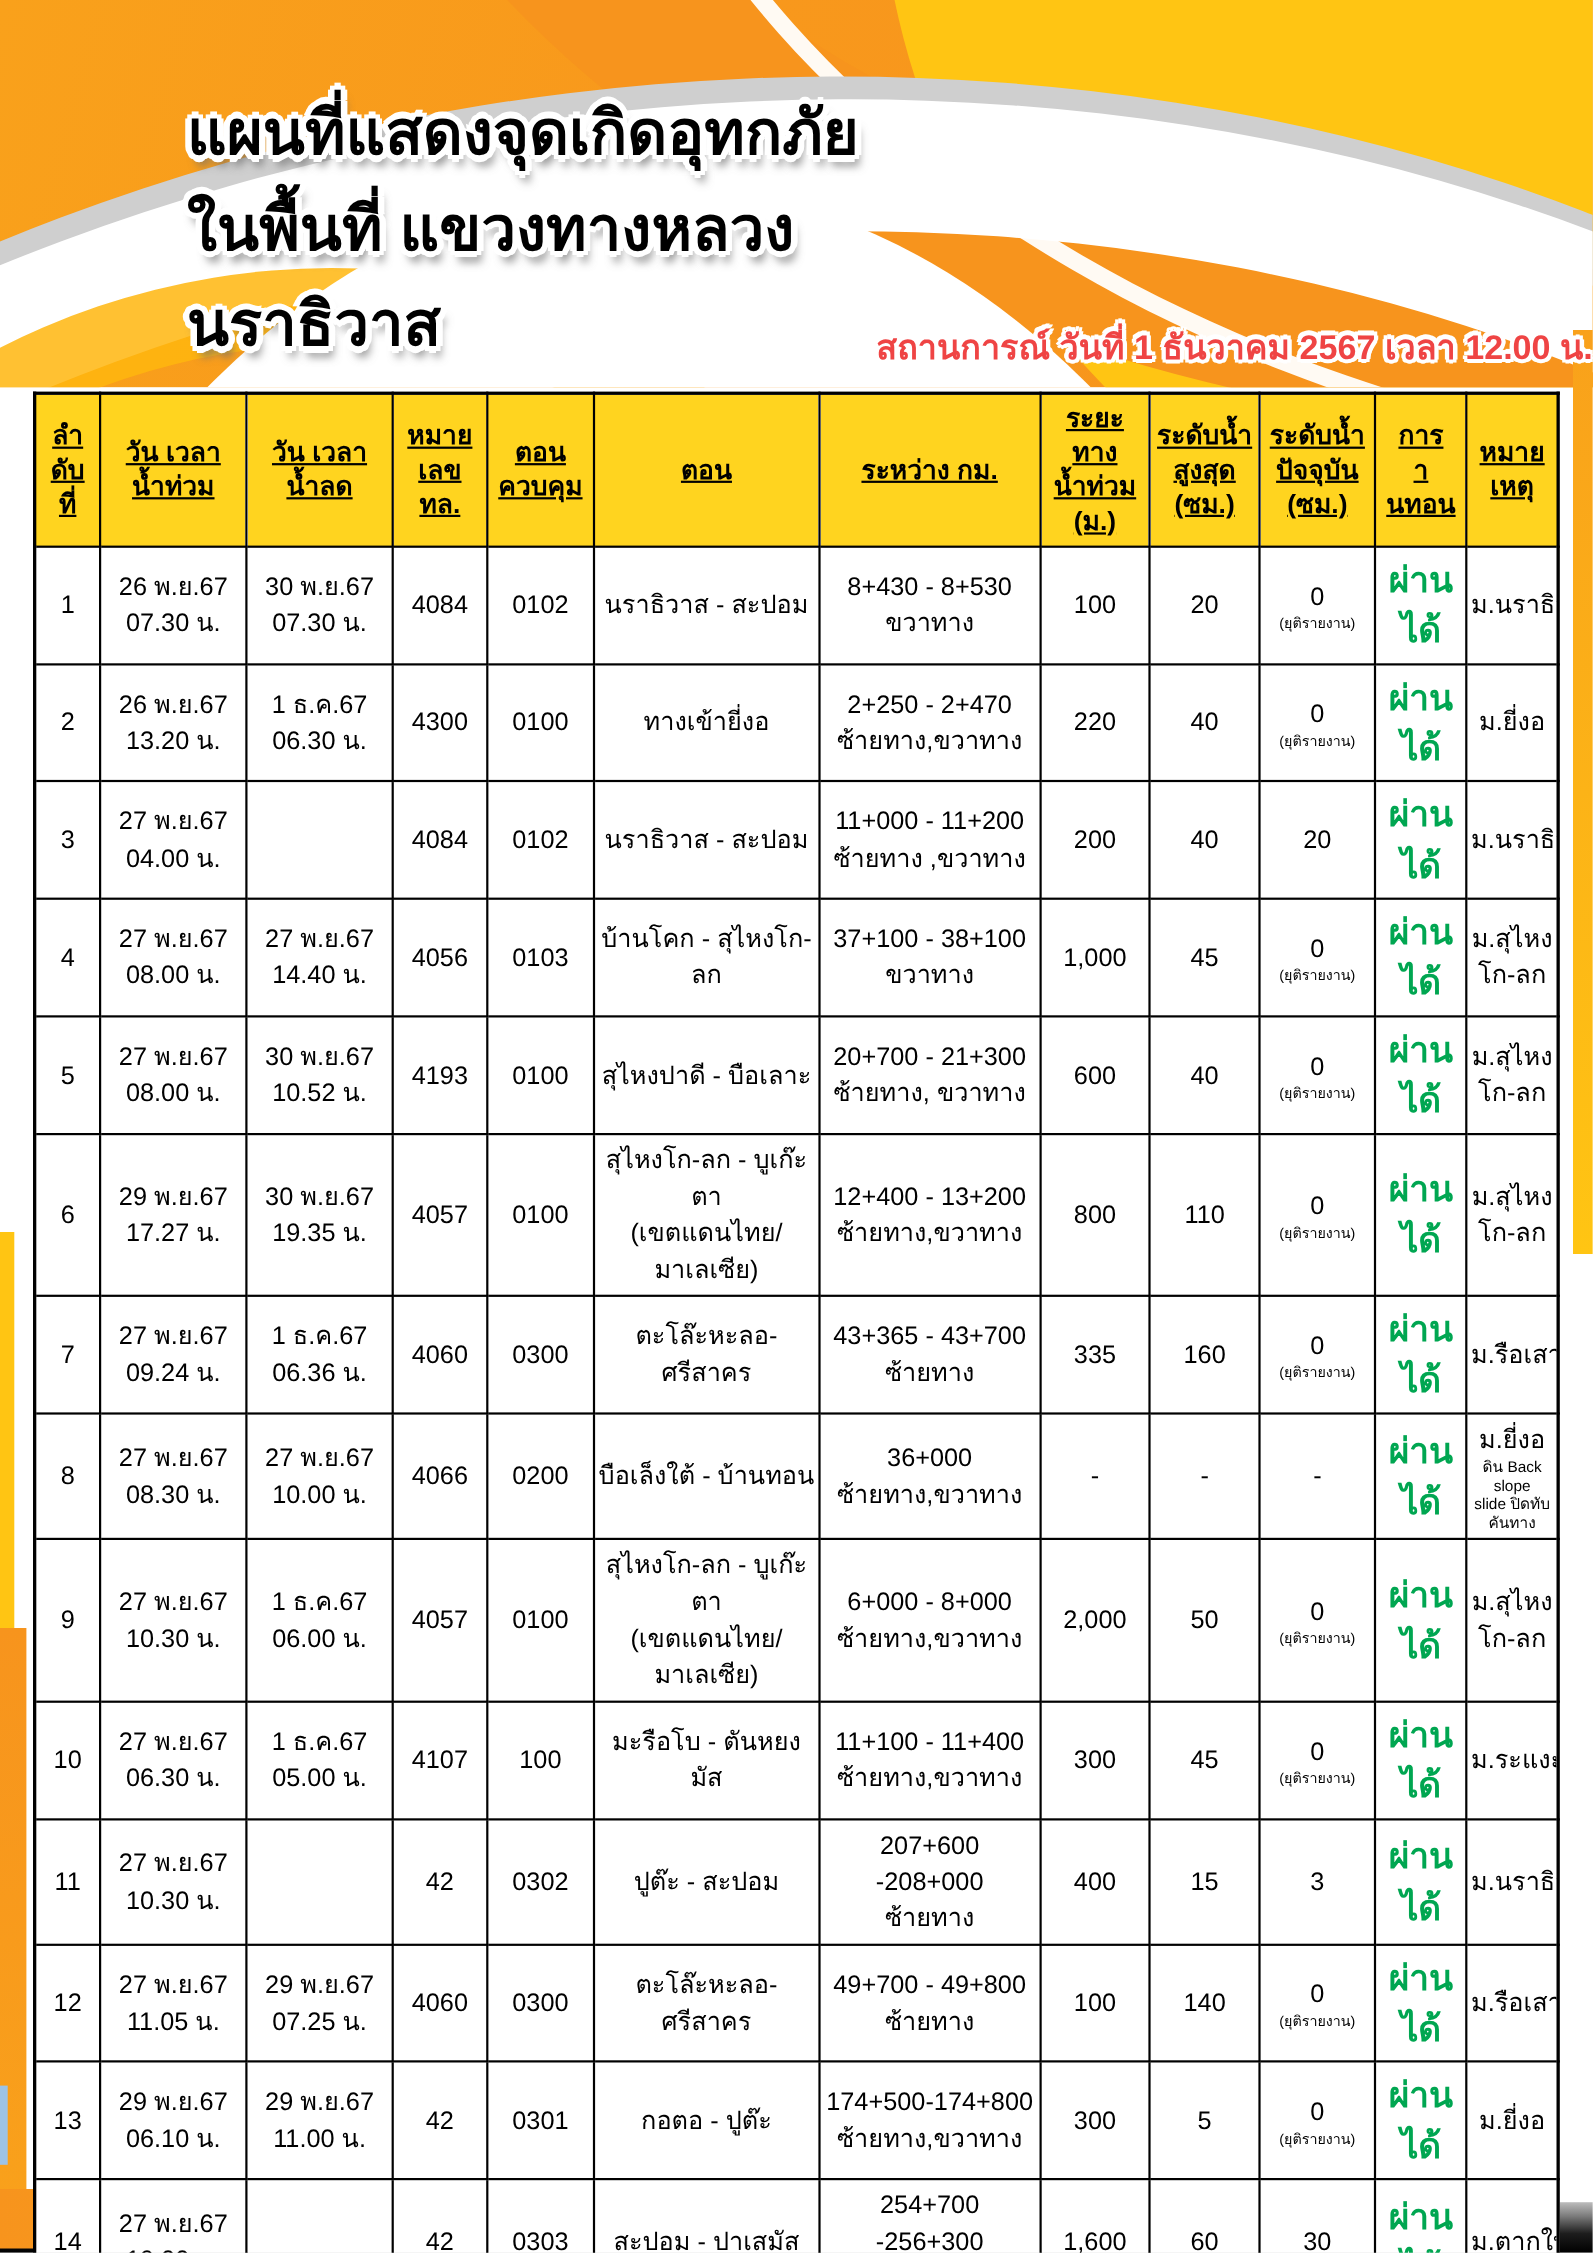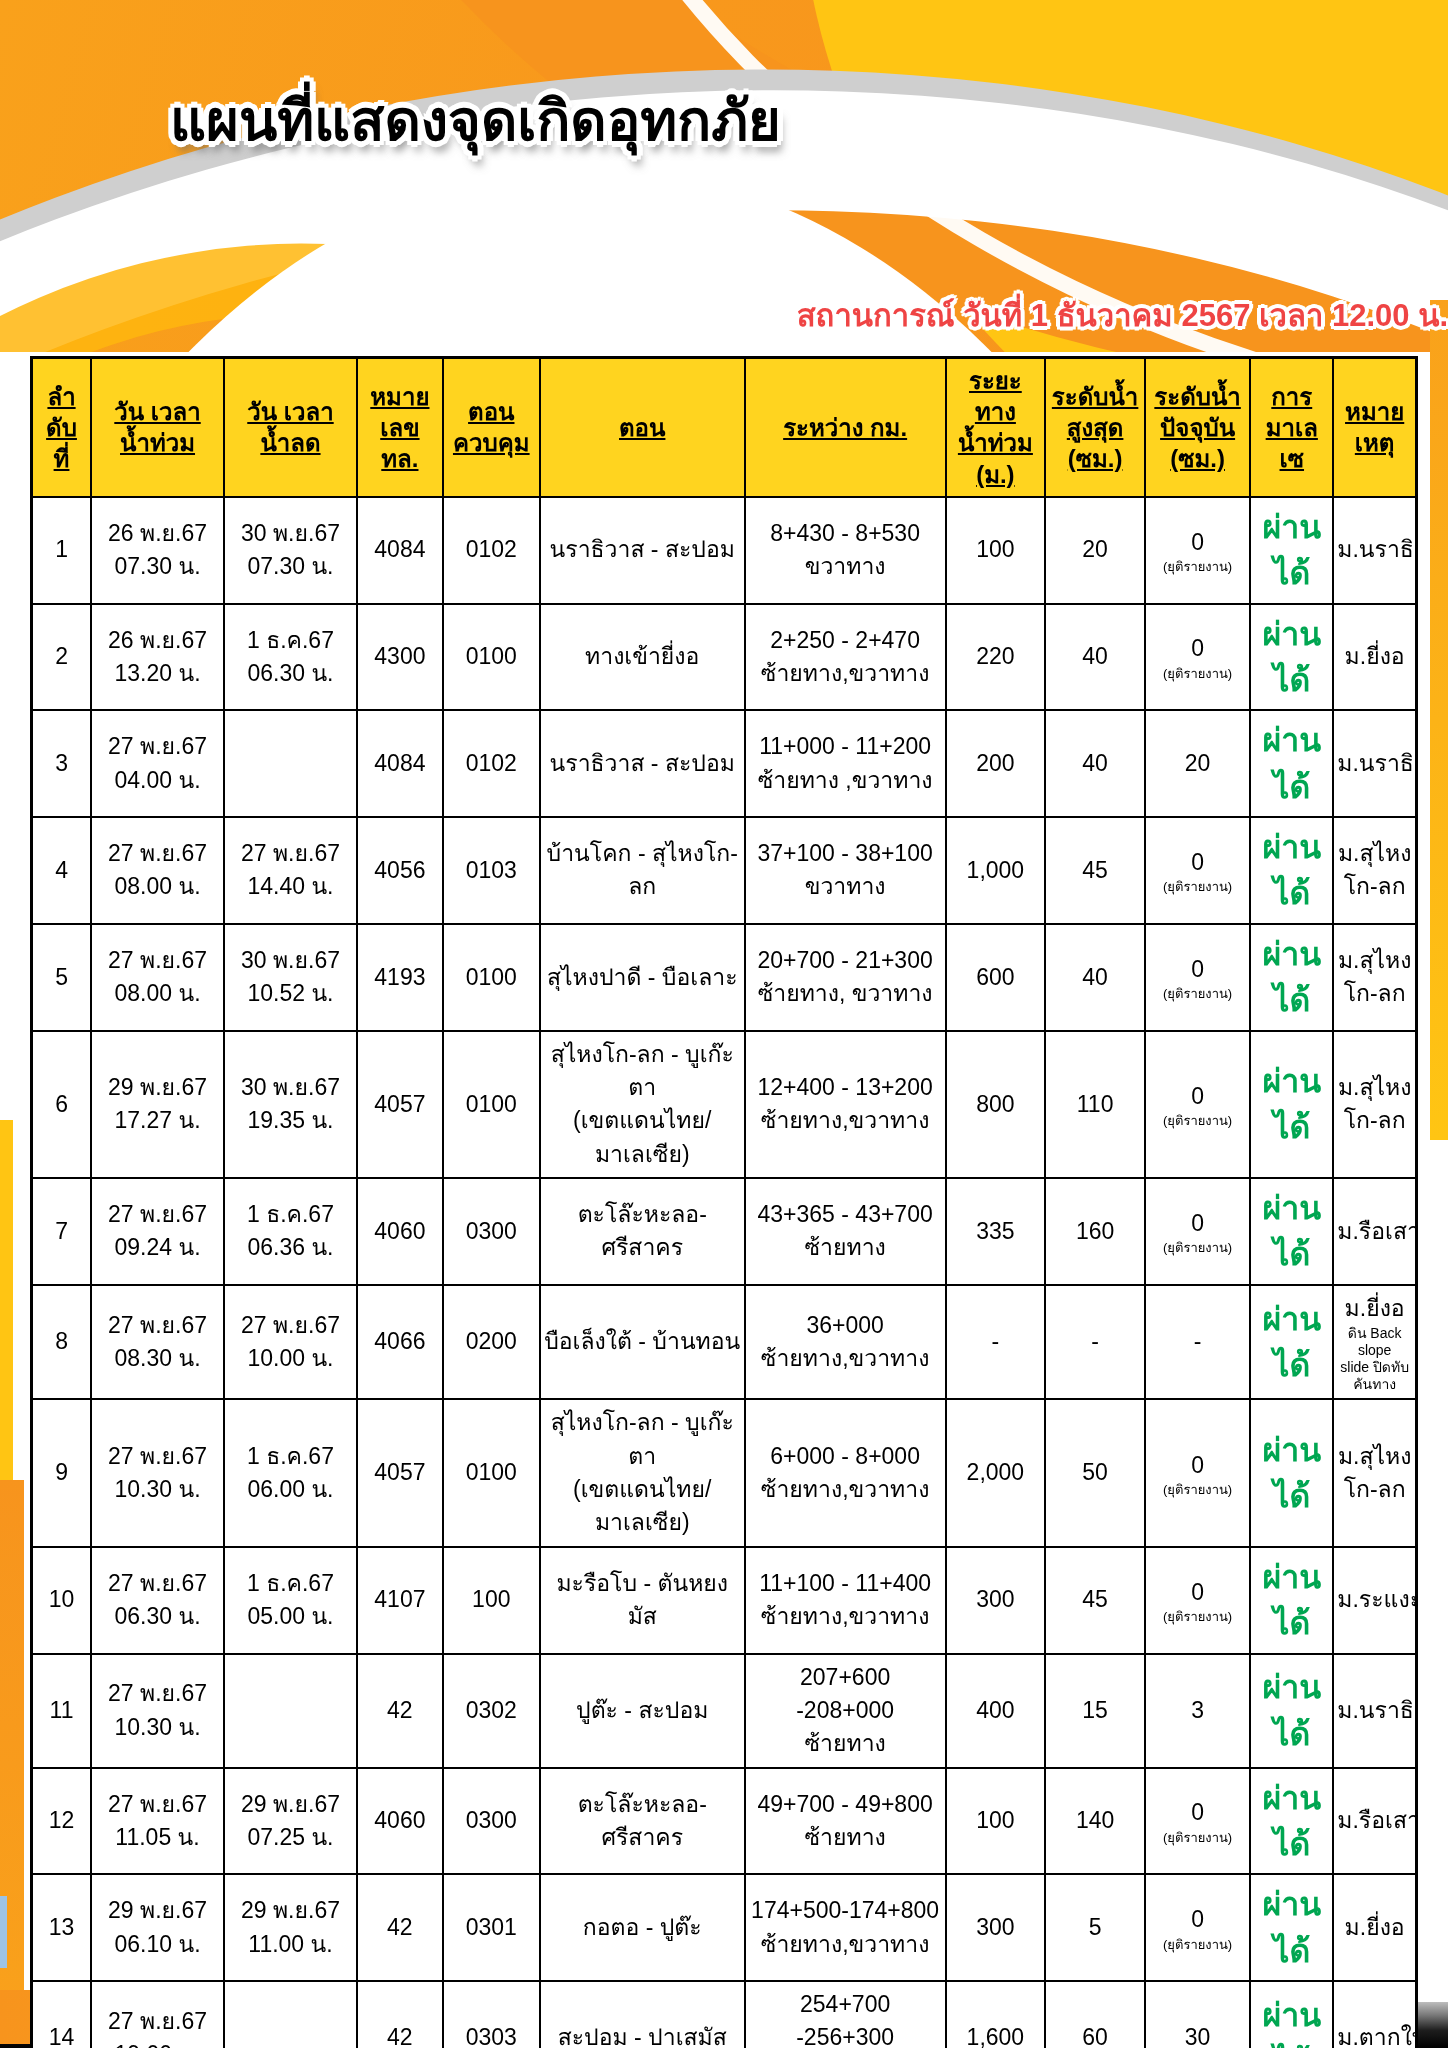--- a/index.html
+++ b/index.html
@@ -71,20 +71,21 @@
   <div class="orange-ring"></div>
   <div class="thin-white-arc"></div>
   <div class="gray-ring"></div>
   <div class="white-ring"></div>
   <div class="gold-sweep"></div>
   <div class="white-hill"></div>
 </div>
 
 <div class="title">
   <div>แผนที่แสดงจุดเกิดอุทกภัย</div>
+  <div>ในพื้นที่ แขวงทางหลวงนราธิวาส</div>
 </div>
 <div class="subtitle">สถานการณ์ วันที่ 1 ธันวาคม 2567 เวลา 12.00 น.</div>
 
 <table class="flood">
   <thead>
     <tr>
         <th class="col-no">
           <div class="line">ลำ</div>
           <div class="line">ดับ</div>
           <div class="line">ที่</div>
@@ -123,21 +124,21 @@
           <div class="line">สูงสุด</div>
           <div class="line">(ซม.)</div>
         </th>
         <th class="col-current_level">
           <div class="line">ระดับน้ำ</div>
           <div class="line">ปัจจุบัน</div>
           <div class="line">(ซม.)</div>
         </th>
         <th class="col-traffic">
           <div class="line">การ</div>
-          <div class="line">มาเลเซ</div>
+          <div class="line">านทอน</div>
         </th>
         <th class="col-remark">
           <div class="line">หมาย</div>
           <div class="line">เหตุ</div>
         </th>
       </tr>
   </thead>
   <tbody>
       <tr>
         <td class="col-no">

